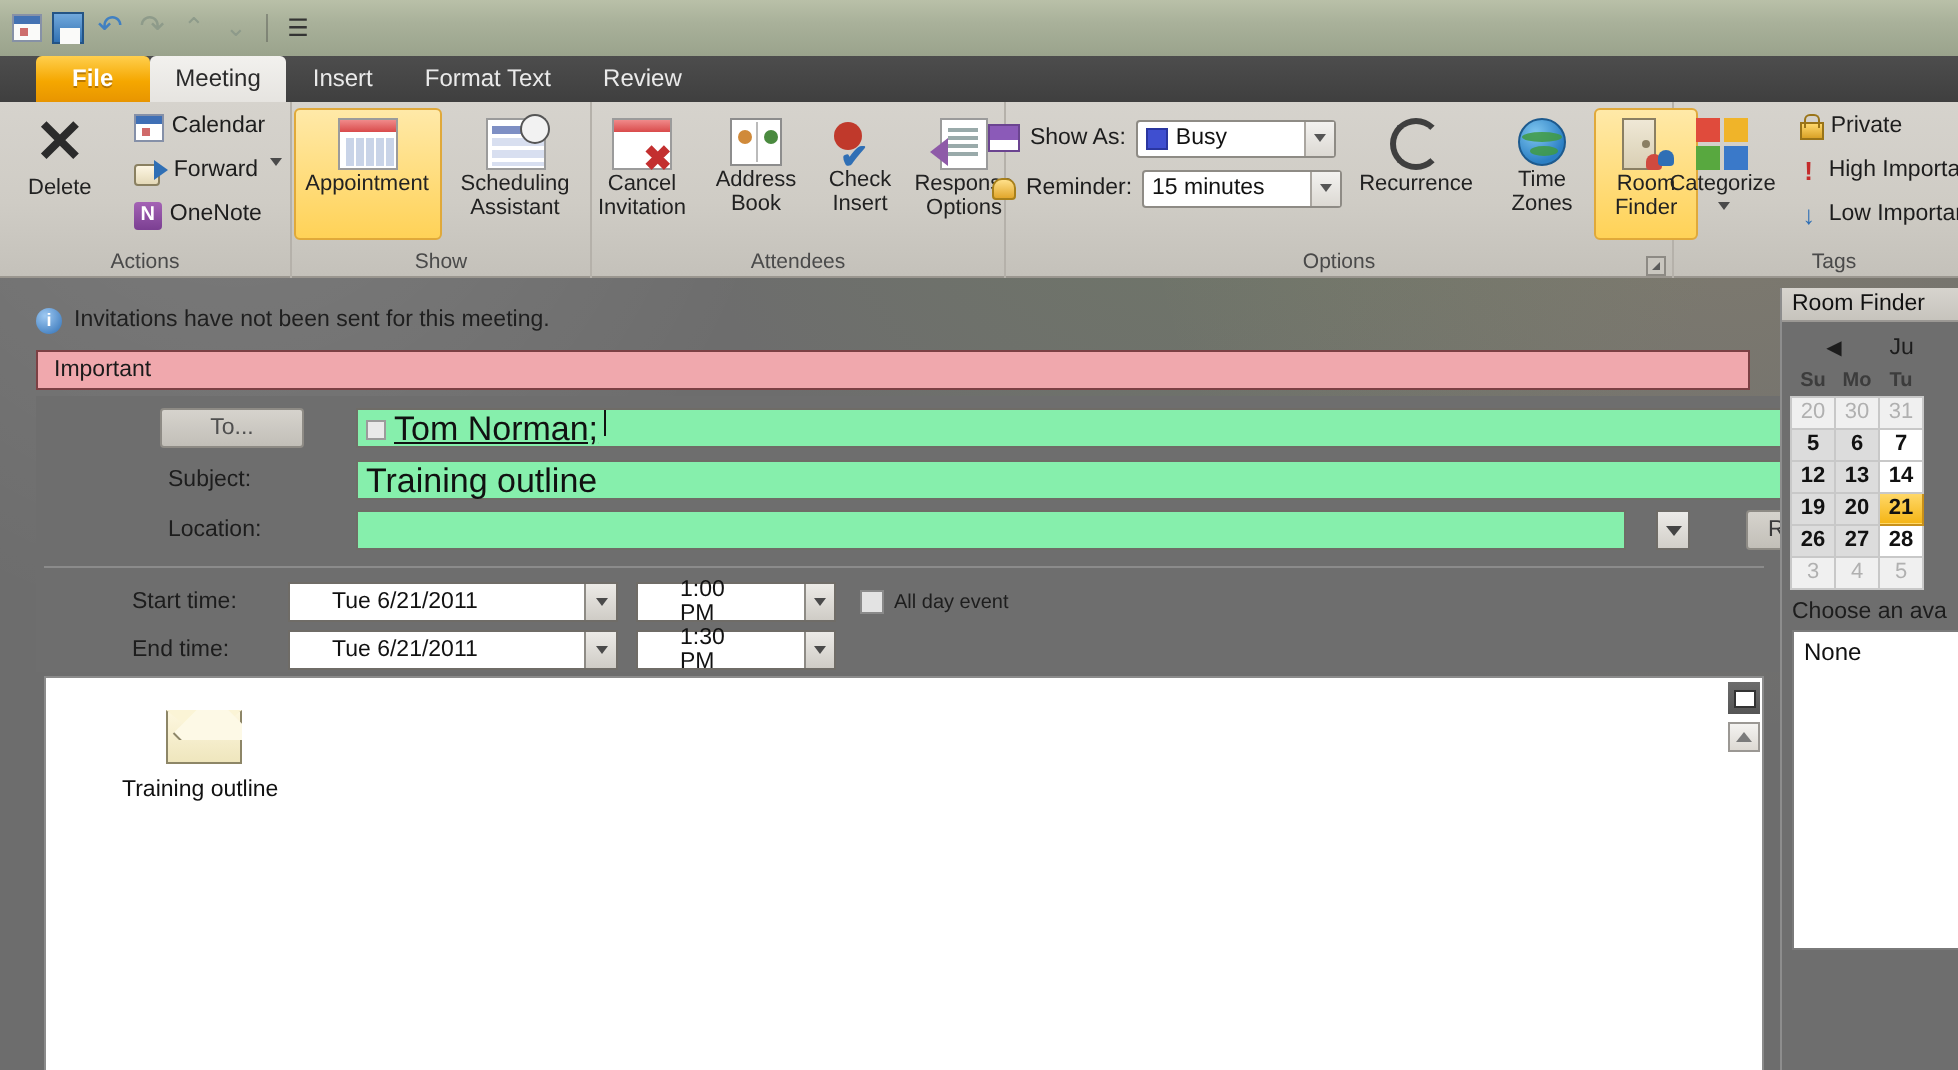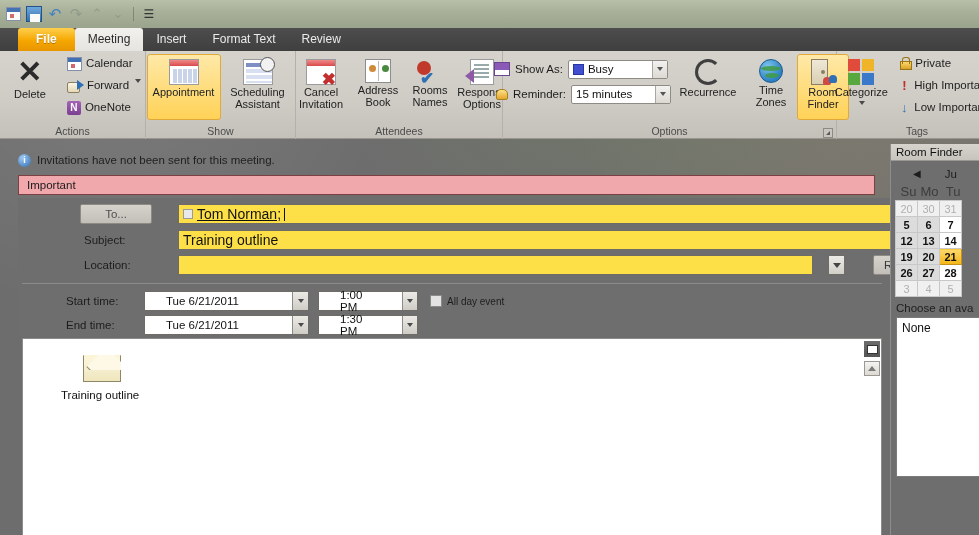--- a/index.html
+++ b/index.html
@@ -268,22 +268,22 @@
   .ic-send::after{content:"";position:absolute;right:-2px;top:-3px;width:6px;height:6px;background:#d23b3b;}
 
   .hrow{ position:absolute; left:62px; display:flex; align-items:center; height:20px;gap:16px; }
   .hlabel{ width:75px; font-size:11.5px; color:#1d1d1d; text-align:left; padding-left:4px;}
   .tobtn{
     width:72px;height:20px;background:linear-gradient(180deg,#d6d3cd,#c2bfb8);
     border:1px solid #8e8b85;border-radius:2px;
     font-size:11.5px;color:#4f4f4f;text-align:center;line-height:19px;cursor:default;
   }
   .field{
-    height:20px;background:#fde047;border:1px solid #6f6c67;
-    display:flex;align-items:center;padding:0 4px;font-size:14px;color:#111;
+    height:20px;background:#86efac;border:1px solid #6f6c67;
+    display:flex;align-items:flex-start;padding:0 4px;font-size:17px;color:#111;
   }
   .recip{display:flex;align-items:center;gap:4px;}
   .recip-chk{width:10px;height:10px;border:1px solid #9b9b9b;background:#e9e9e9;}
   .recip-name{text-decoration:underline;color:#111;}
   .caretbar{width:1px;height:13px;background:#111;margin-left:3px;}
   .roomsbtn{
     width:68px;height:20px;background:linear-gradient(180deg,#d6d3cd,#c2bfb8);
     border:1px solid #8e8b85;border-radius:2px;
     font-size:11.5px;color:#3a3a3a;text-align:center;line-height:19px;cursor:default;
   }
@@ -353,21 +353,21 @@
     background:#6e6e6e;border-left:1px solid #8d8d8d;
     overflow:hidden;
   }
   .rf-title{height:17px;line-height:17px;padding-left:5px;font-size:11.5px;color:#111;
     background:linear-gradient(180deg,#d7d4ce,#c7c4bd);border-bottom:1px solid #9b9894;}
   .rf-nav{height:22px;display:flex;align-items:center;justify-content:center;gap:24px;
     font-size:11.5px;color:#1d1d1d;padding-top:3px;}
   .rf-arrow{font-size:10px;color:#1d1d1d;}
   .cal{padding:0 4px;}
   .cal table{border-collapse:collapse;}
-  .cal th{font-size:13px;color:#3c3c3c;font-weight:normal;width:22px;height:15px;text-align:right;}
+  .cal th{font-size:10px;color:#3c3c3c;font-weight:bold;width:22px;height:15px;text-align:center;}
   .cal td{
     width:22px;height:16px;text-align:center;font-size:11px;color:#111;font-weight:bold;
     background:#fff;border:1px solid #c8c8c8;
   }
   .cal td.dim{color:#b0b0b0;background:#f0f0f0;font-weight:normal;}
   .cal td.gray{background:#dcdcdc;}
   .cal td.sel{background:linear-gradient(180deg,#ffd96b,#f5b516);border:1px solid #c8901a;}
   .rf-legend{display:flex;align-items:center;gap:6px;padding:10px 0 0 7px;font-size:11.5px;color:#111;}
   .lg-swatch{width:14px;height:14px;background:#fff;border:1px solid #8b8b8b;}
   .rf-sub{padding:5px 0 3px 5px;font-size:11.5px;color:#1d1d1d;white-space:nowrap;}
@@ -450,21 +450,21 @@
         <div class="bigbtn">
           <span class="ic ic-cancel"></span>
           <span class="lbl">Cancel Invitation</span>
         </div>
         <div class="bigbtn narrow">
           <span class="ic ic-abook"></span>
           <span class="lbl">Address Book</span>
         </div>
         <div class="bigbtn narrow">
           <span class="ic ic-check"></span>
-          <span class="lbl">Rooms Names</span>
+          <span class="lbl">Check Insert</span>
         </div>
         <div class="bigbtn narrow">
           <span class="ic ic-resp"></span>
           <span class="lbl">Response Options</span>
         </div>
       </div>
       <div class="glabel">Attendees</div>
     </div>
 
     <div class="rgroup" style="width:334px;">

